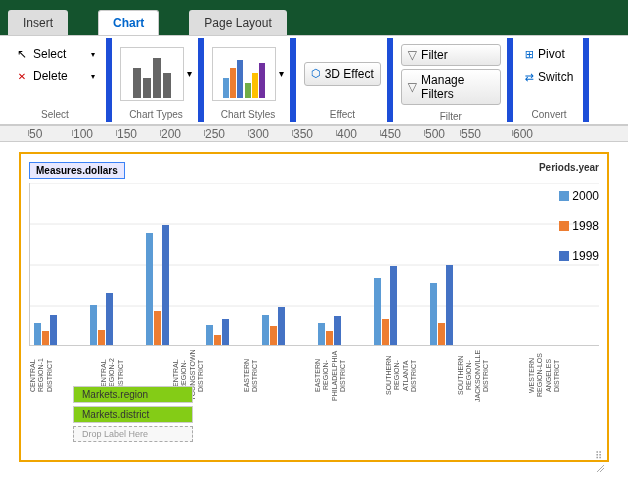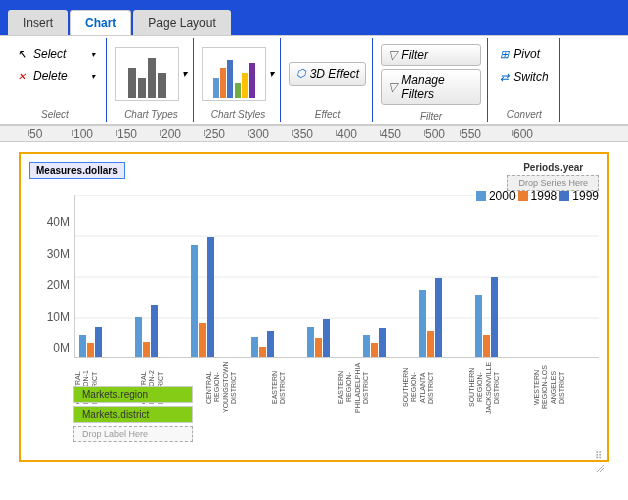--- a/index.html
+++ b/index.html
@@ -1,25 +1,25 @@
 <!DOCTYPE html>
 <html><head>
   <meta charset="utf-8">
   <style>
     * { box-sizing: border-box; margin: 0; padding: 0; font-family: Arial, sans-serif; font-size: 12px; }
     body { width: 628px; height: 500px; overflow: hidden; background: #f0f0f0; }
 
     
-    .tab-row { display: flex; align-items: flex-end; padding: 0 8px; background: #1d4ed8; border-bottom: 1px solid #ccc; height: 36px; }
+    .tab-row { display: flex; align-items: flex-end; padding: 0 8px; background: #14532d; border-bottom: 1px solid #ccc; height: 36px; gap: 28px; }
     .tab { padding: 5px 14px; font-size: 12px; cursor: pointer; border: 1px solid transparent; border-bottom: none; border-radius: 3px 3px 0 0; background: #ddd; color: #333; margin-right: 2px; }
     .tab.active { background: #fff; border-color: #ccc; font-weight: bold; color: #0066cc; }
 
     
     .ribbon { display: flex; background: #fff; border-bottom: 2px solid #ccc; height: 90px; align-items: stretch; padding: 2px 4px; gap: 2px; }
-    .ribbon-group { display: flex; flex-direction: column; align-items: center; border-right: 1px solid #1d4ed8; padding: 2px 6px; min-width: 60px; font-style: italic; }
+    .ribbon-group { display: flex; flex-direction: column; align-items: center; border-right: 6px solid #1d4ed8; padding: 2px 6px; min-width: 60px; }
     .ribbon-group-label { font-size: 10px; color: #666; margin-top: auto; padding-top: 2px; text-align: center; }
     .ribbon-group-content { display: flex; align-items: center; gap: 3px; flex: 1; padding: 4px 0; }
 
     
     .select-group { min-width: 100px; }
     .select-group .ribbon-group-content { flex-direction: column; align-items: flex-start; gap: 2px; }
     .select-btn { display: flex; align-items: center; gap: 4px; padding: 2px 4px; cursor: pointer; border: 1px solid transparent; border-radius: 2px; width: 90px; }
     .select-btn .arrow { font-size: 8px; margin-left: auto; }
     .select-icon { width: 14px; height: 14px; display: inline-flex; align-items: center; justify-content: center; }
     .cursor-icon::before { content: '↖'; font-size: 12px; }
@@ -77,21 +77,21 @@
     .resize-handle { position: absolute; bottom: 2px; right: 2px; width: 10px; height: 10px; cursor: se-resize; }
     .resize-handle::before { content: '⠿'; color: #999; font-size: 10px; }
     .chart-yaxis { width: 45px; display: flex; flex-direction: column; justify-content: space-between; align-items: flex-end; padding-right: 4px; padding-bottom: 60px; padding-top: 20px; font-size: 9px; color: #555; }
     .measures-label { background: #e8e8ff; border: 1px solid #3b82f6; padding: 2px 6px; font-size: 10px; font-weight: bold; }
     .periods-area { display: flex; flex-direction: column; align-items: center; }
     .periods-label { font-size: 10px; font-weight: bold; color: #333; }
     .drop-series { background: #f0f0f0; border: 1px dashed #aaa; padding: 2px 10px; font-size: 9px; color: #888; margin-top: 2px; }
     .xlabel { flex: 1; font-size: 7px; color: #555; text-align: center; writing-mode: vertical-rl; transform: rotate(180deg); height: 55px; overflow: hidden; line-height: 1.2; }
 
     
-    .legend { display: flex; flex-direction: row; gap: 2px; position: absolute; right: 8px; top: 35px; font-size: 9px; }
+    .legend { display: flex; flex-direction: column; gap: 16px; position: absolute; right: 8px; top: 35px; font-size: 9px; }
     .legend-item { display: flex; align-items: center; gap: 3px; }
     .legend-color { width: 10px; height: 10px; }
     .lc-2000 { background: #5b9bd5; }
     .lc-1998 { background: #ed7d31; }
     .lc-1999 { background: #4472c4; }
     .drop-label-box { background: #84cc16; border: 1px solid #ccc; padding: 2px 8px; font-size: 10px; color: #333; width: 120px; }
     .drop-here-box { background: #f8f8f8; border: 1px dashed #aaa; padding: 2px 8px; font-size: 9px; color: #999; width: 120px; }
   </style>
 </head>
 <body>
@@ -244,33 +244,25 @@
 </div>
 
 <div class="canvas-area">
 
   <div class="chart-container">
 
     <div style="display:flex; justify-content:space-between; align-items:flex-start; margin-bottom:4px;">
       <div class="measures-label">Measures.dollars</div>
       <div class="periods-area">
         <div class="periods-label">Periods.year</div>
-        <div class="drop-series">Drop Series Here</div>
       </div>
     </div>
 
     <div style="display:flex; height:220px;">
 
-      <div class="chart-yaxis">
-        <span>40M</span>
-        <span>30M</span>
-        <span>20M</span>
-        <span>10M</span>
-        <span>0M</span>
-      </div>
 
       <div style="flex:1; display:flex; flex-direction:column; position:relative;">
 
         <svg width="100%" height="165" style="border-left:1px solid #ccc; border-bottom:1px solid #ccc;">
 
           <line x1="0" y1="0" x2="100%" y2="0" stroke="#e8e8e8" stroke-width="1"></line>
           <line x1="0" y1="41" x2="100%" y2="41" stroke="#e8e8e8" stroke-width="1"></line>
           <line x1="0" y1="82" x2="100%" y2="82" stroke="#e8e8e8" stroke-width="1"></line>
           <line x1="0" y1="123" x2="100%" y2="123" stroke="#e8e8e8" stroke-width="1"></line>
 

